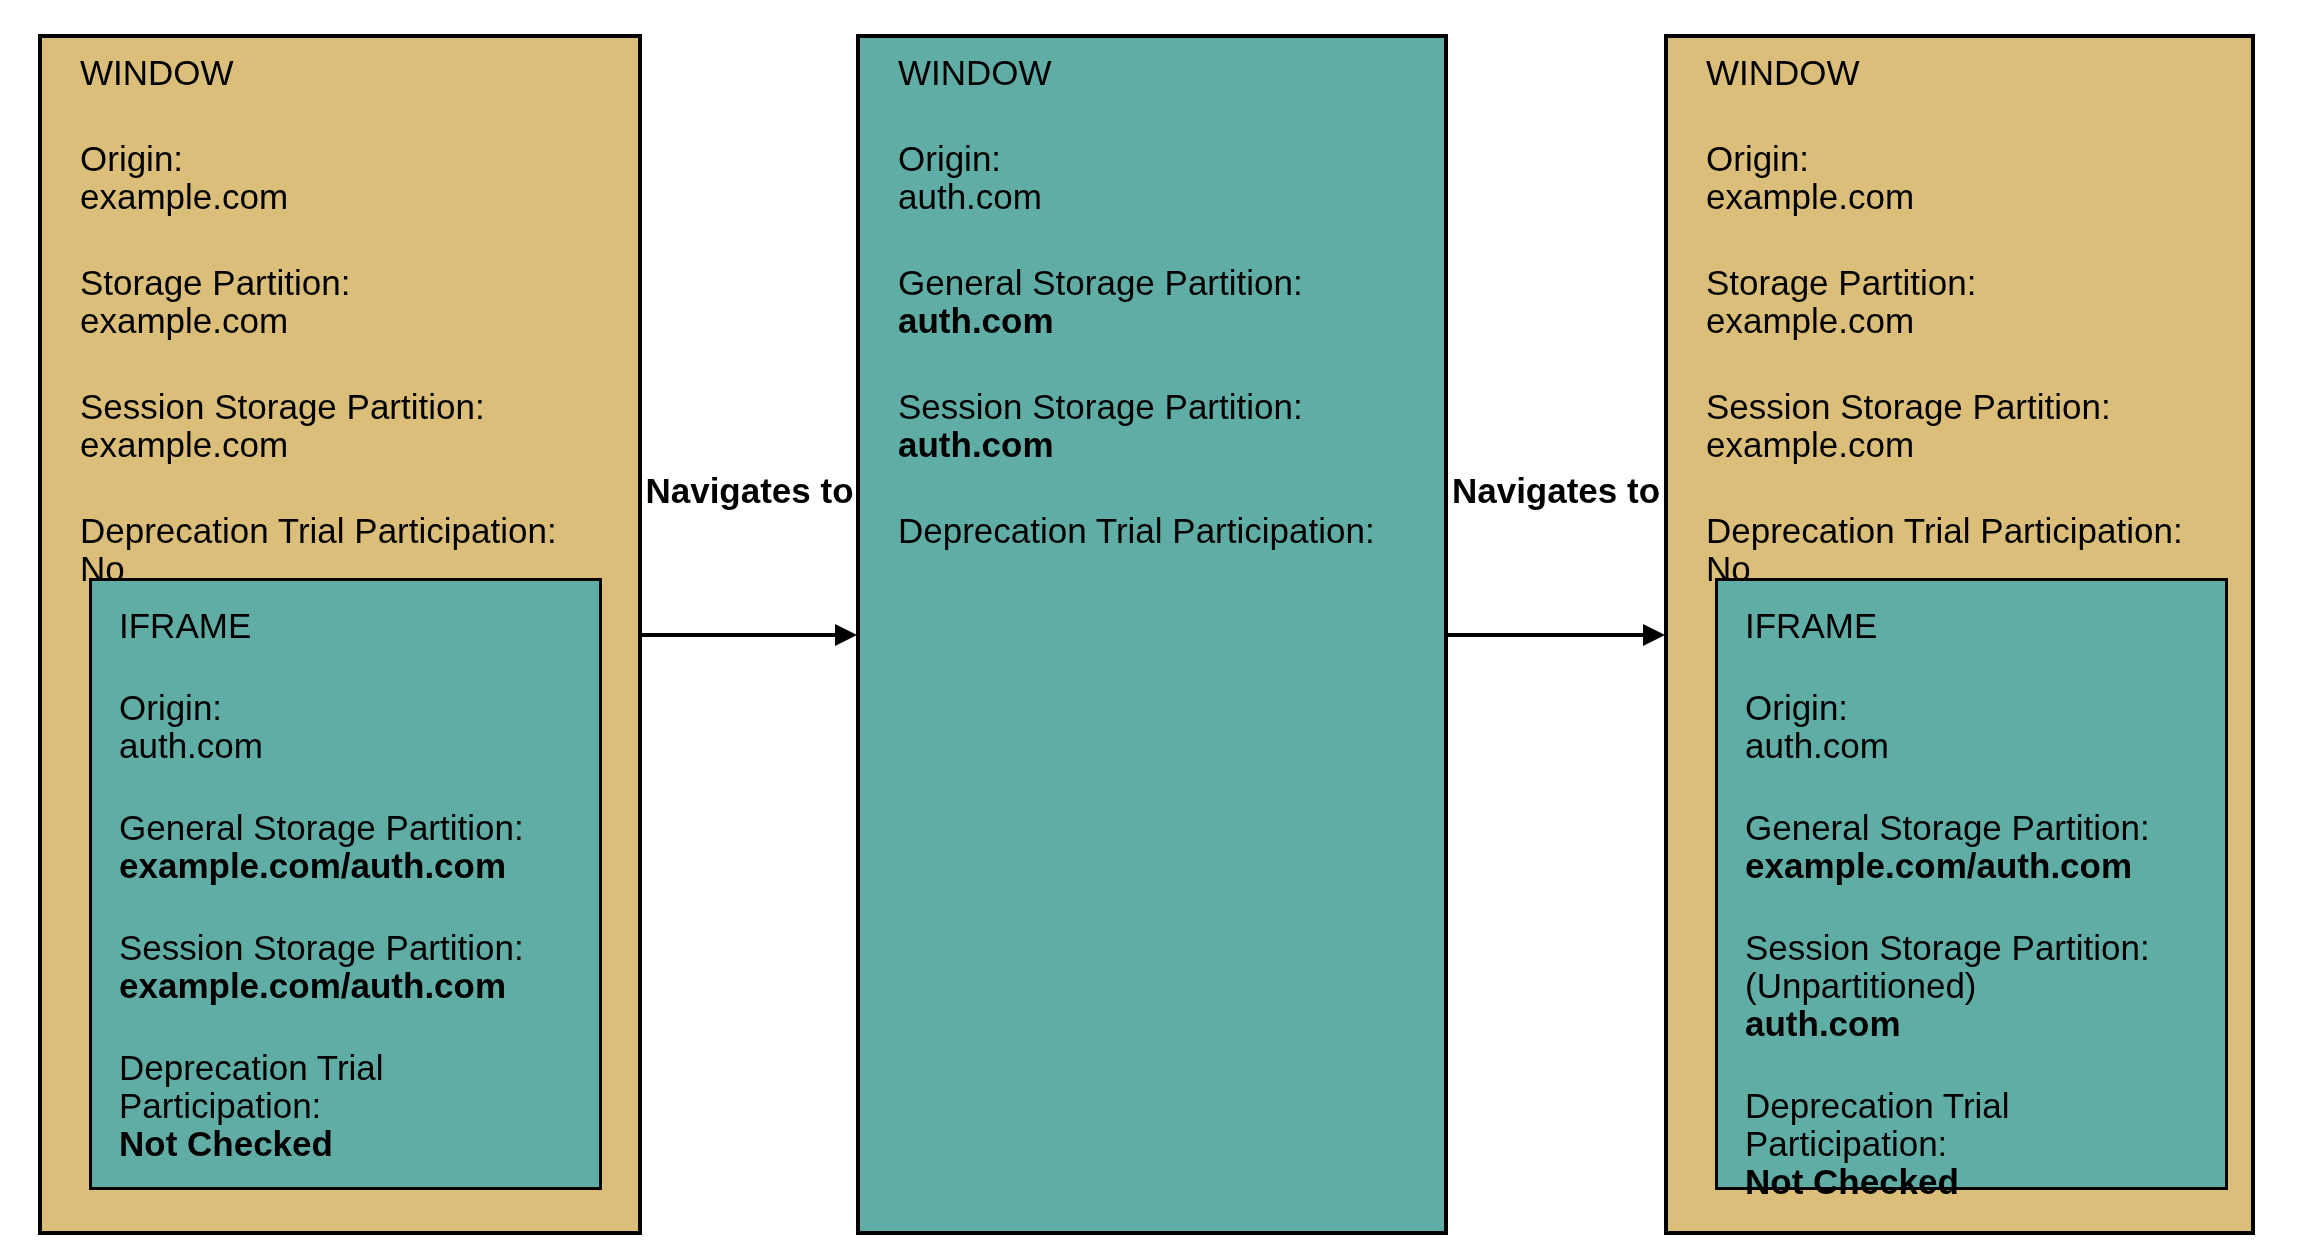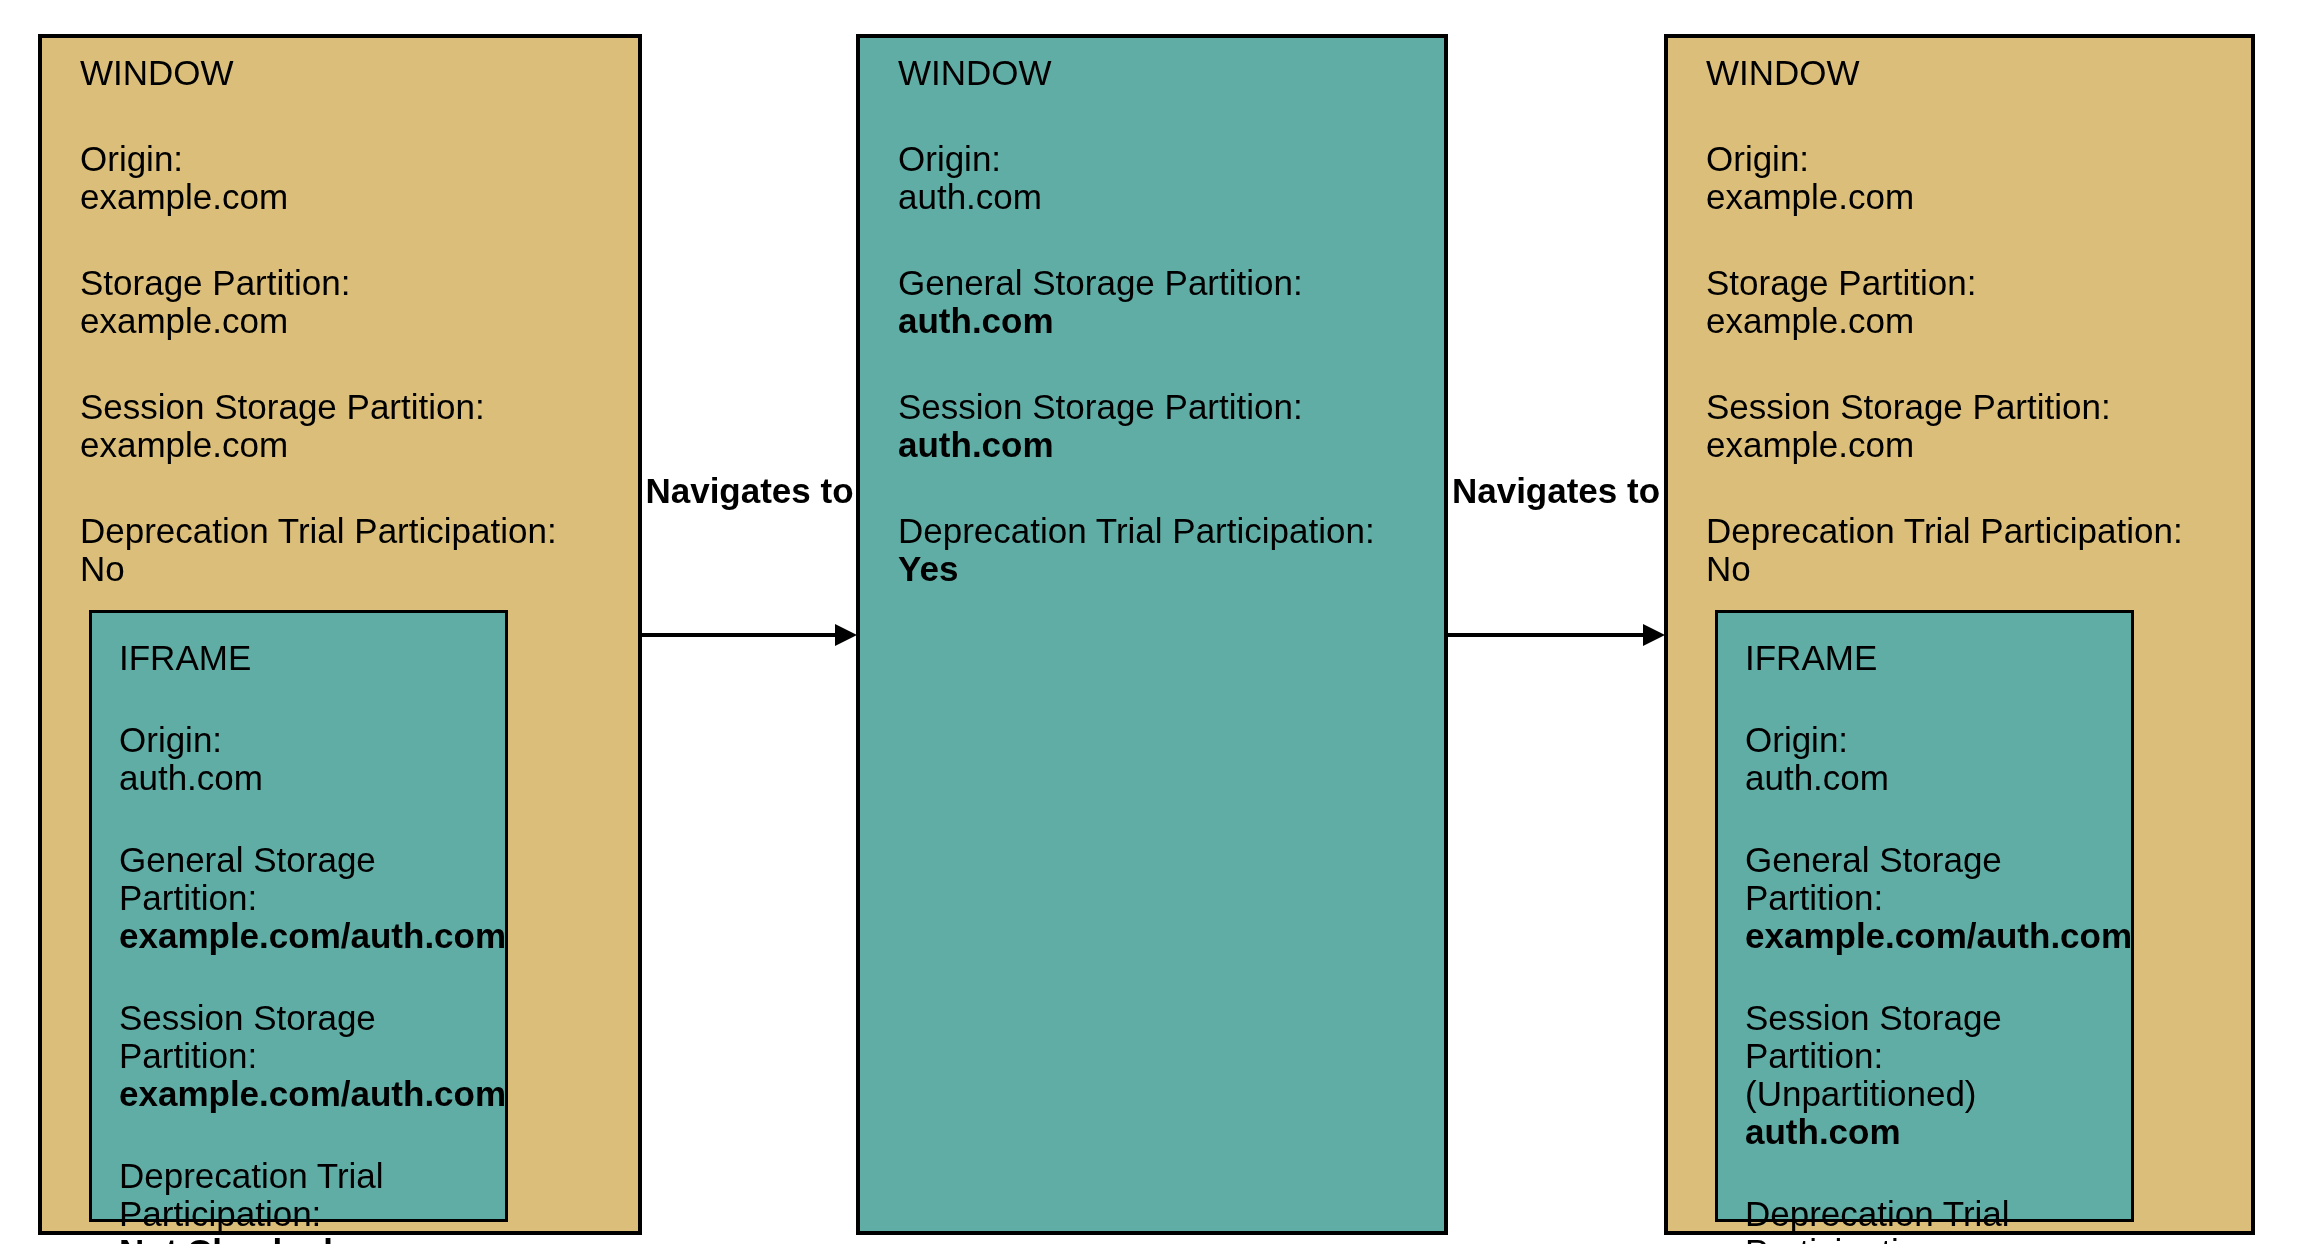--- a/index.html
+++ b/index.html
@@ -27,22 +27,22 @@
     padding:16px 24px 0 38px;
   }
   .box.tan{background:var(--window-fill);}
   .box.teal{background:var(--iframe-fill);}
   #window1{left:38px;width:604px;}
   #window2{left:856px;width:592px;}
   #window3{left:1664px;width:591px;}
   .field{margin-top:48px;}
   .bold{font-weight:bold;}
   .iframe-box{
-    position:absolute;left:47px;top:572px;
-    width:419px;height:612px;
+    position:absolute;left:47px;top:540px;
+    width:513px;height:612px;
     box-sizing:border-box;
     border:3px solid var(--border-color);
     background:var(--iframe-fill);
     padding:26px 20px 0 27px;
   }
   .iframe-box .field{margin-top:44px;}
   .nav-label{
     position:absolute;top:452px;
     text-align:center;
     font-weight:bold;
@@ -122,21 +122,20 @@
     <div class="field">
       <div>General Storage Partition:</div>
       <div class="bold">auth.com</div>
     </div>
     <div class="field">
       <div>Session Storage Partition:</div>
       <div class="bold">auth.com</div>
     </div>
     <div class="field">
       <div>Deprecation Trial Participation:</div>
-      <div class="bold">Yes</div>
     </div>
   </section>
 
   <div class="nav-label" id="nav-label-2">Navigates to</div>
   <div class="arrow" id="arrow2">
     <span class="arrow-head"></span>
   </div>
 
   <section class="box tan" id="window3">
     <div>WINDOW</div>

